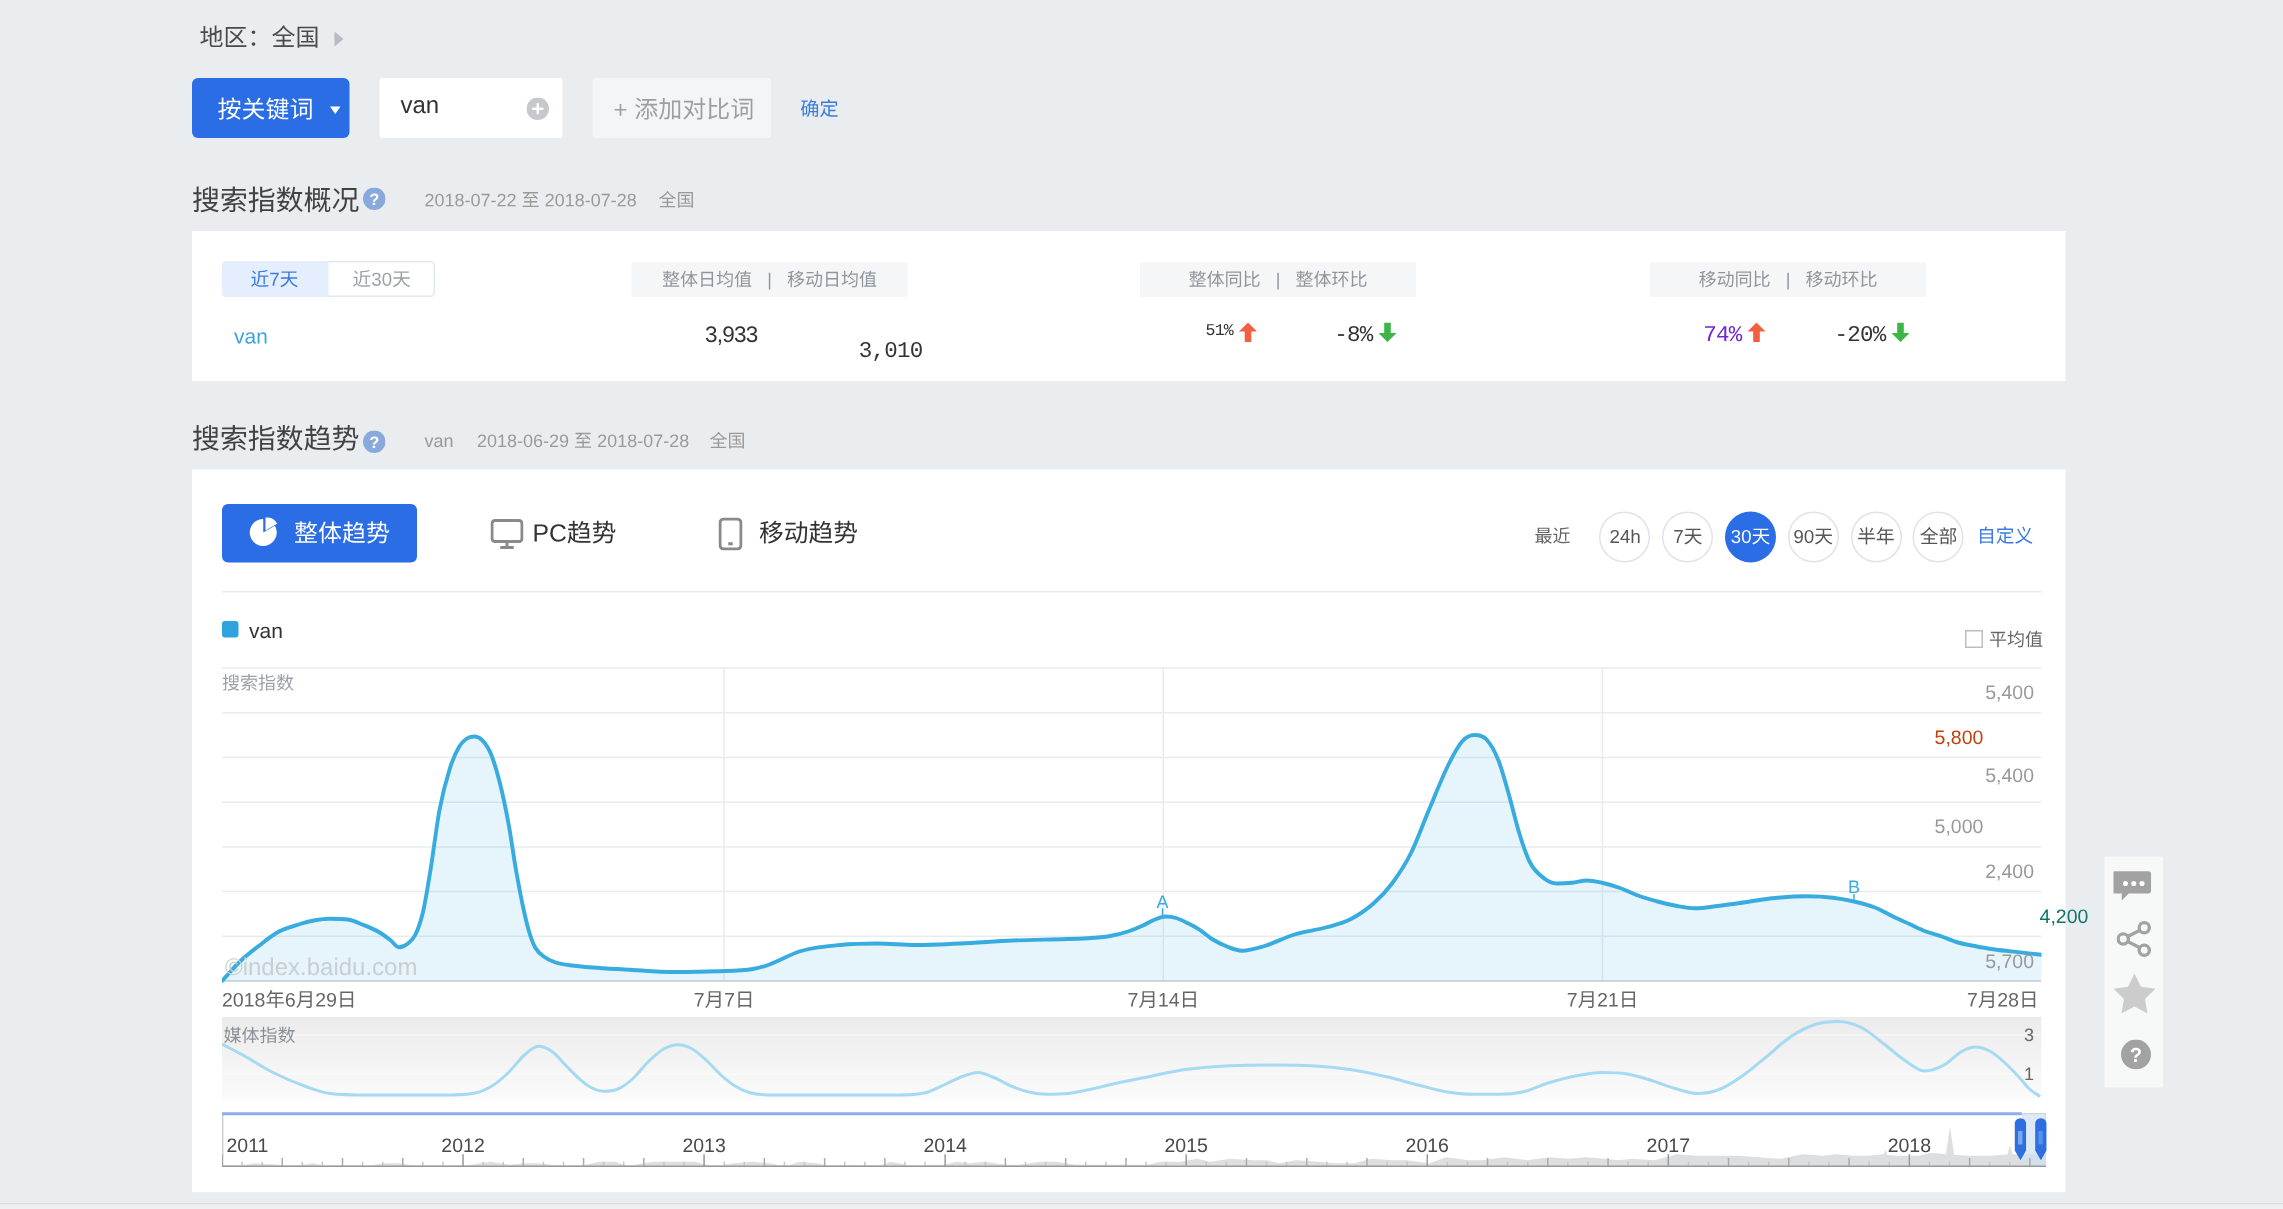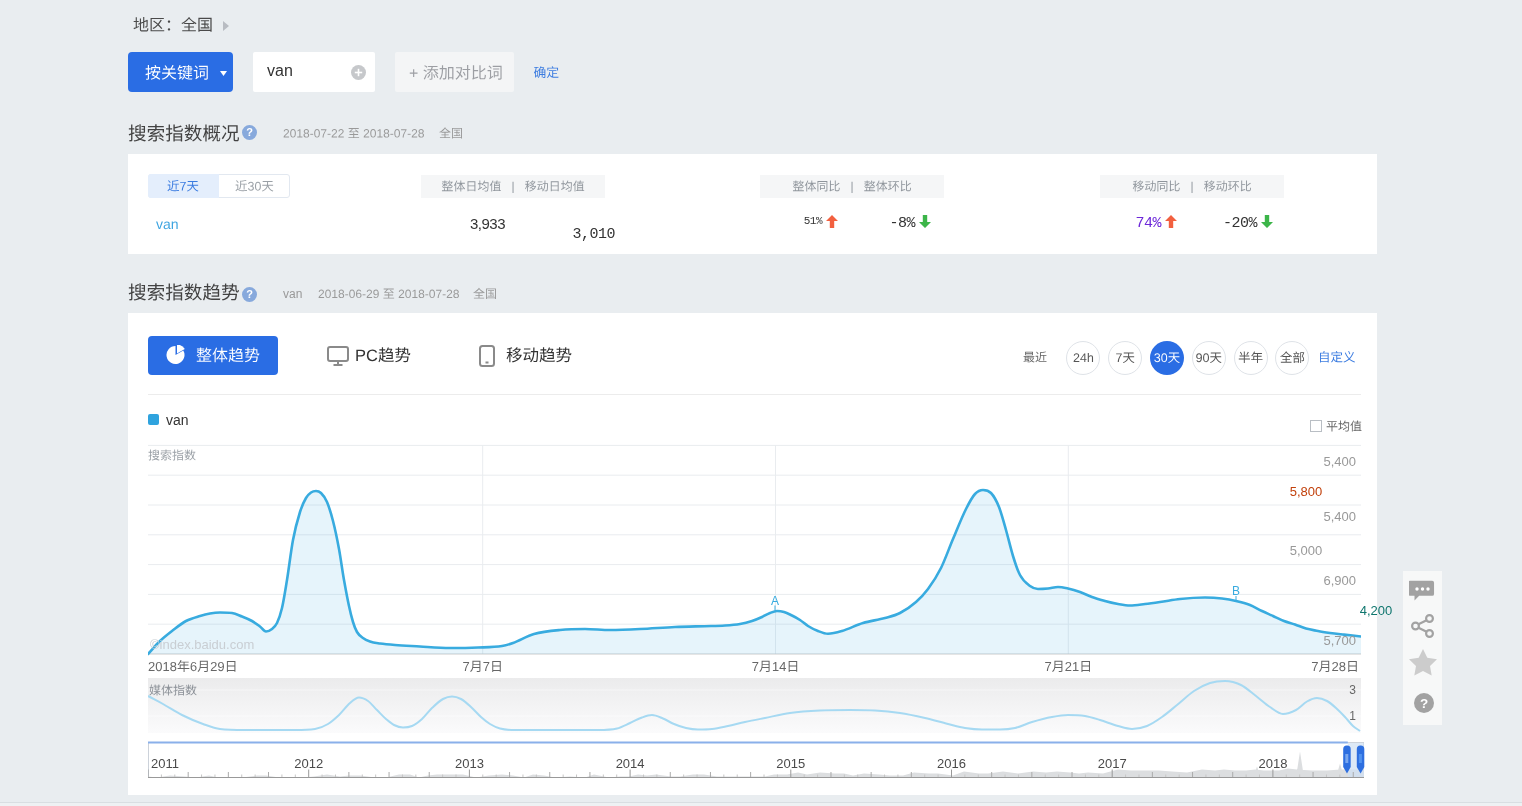--- a/index.html
+++ b/index.html
@@ -91,26 +91,26 @@
     <line x1="627.5" y1="5.4" x2="627.5" y2="214" stroke="#e9ecef" stroke-width="1"></line>
     <line x1="920.3" y1="5.4" x2="920.3" y2="214" stroke="#e9ecef" stroke-width="1"></line>
     <line x1="0" y1="214" x2="1213" y2="214" stroke="#ccc" stroke-width="1"></line>
 <path d="M0 214C4 209.7 8 204.8 12 201C16 197.2 20 194.1 24 191C28.7 187.4 33.3 183.5 38 181C42.7 178.5 47.3 177.4 52 176C55.3 175 58.7 174.1 62 173.5C65.3 172.9 68.7 172.5 72 172.5C76 172.5 80 172.5 84 173C87.3 173.4 90.7 175.2 94 176.5C97.3 177.8 100.7 179.1 104 181C106.7 182.5 109.3 184.5 112 186.5C114 188 116 191.5 118 191.5C120 191.5 122 190.6 124 189C125.7 187.7 127.3 186.5 129 183C130.7 179.5 132.3 175.2 134 168C135.7 160.8 137.3 150.2 139 140C141 127.7 143 110.7 145 100C147.3 87.6 149.7 79.4 152 72C154 65.7 156 61.4 158 58C159.7 55.1 161.3 53.7 163 52.5C164.7 51.3 166.3 51 168 51C169.7 51 171.3 51.4 173 53C175 54.9 177 57.3 179 62C181 66.7 183 73.2 185 81C187 88.8 189 98.1 191 109C192.7 118.1 194.3 130.5 196 140C197.7 149.5 199.3 158.3 201 166C202.3 172.1 203.7 177.7 205 182C206.3 186.3 207.7 189.7 209 192C211 195.5 213 196.5 215 198C217.3 199.8 219.7 200.7 222 201.5C225.3 202.7 228.7 203 232 203.5C237 204.2 242 204.6 247 205C255.3 205.7 263.7 206 272 206.5C282 207.1 292 208 302 208C311.3 208 320.7 207.9 330 207.5C338 207.2 346 207.3 354 206C357.7 205.4 361.3 204.3 365 203C372 200.5 379 196 386 194C394.7 191.5 403.3 190.8 412 190C420.3 189.2 428.7 189 437 189C445.3 189 453.7 190 462 190C472 190 482 189.5 492 189C503.7 188.5 515.3 187.5 527 187C539 186.5 551 186.4 563 186C567.7 185.9 572.3 185.8 577 185.5C582 185.2 587 184.9 592 184C596 183.3 600 182.3 604 181C607.3 179.9 610.7 178.5 614 177C616.7 175.8 619.3 174 622 173C624.3 172.1 626.7 171 629 171C631.3 171 633.7 171.3 636 172C638.7 172.8 641.3 174.2 644 175.5C646.7 176.8 649.3 178.2 652 180C654.7 181.8 657.3 184.3 660 186C663.3 188.1 666.7 189.7 670 191C673.3 192.3 676.7 193.8 680 193.8C684.7 193.8 689.3 192.4 694 191C701 189 708 185.1 715 183C722.3 180.8 729.7 180.1 737 178C742 176.6 747 175.6 752 173C757.3 170.3 762.7 166.7 768 162C772 158.5 776 154.4 780 149C784.3 143.2 788.7 136.7 793 128C797 119.9 801 108.4 805 99C809.3 88.8 813.7 77.6 818 69C821 63 824 57.2 827 54C829.7 51.1 832.3 50 835 50C837.7 50 840.3 50.2 843 53C845.7 55.8 848.3 60.3 851 67C853.3 72.9 855.7 81.8 858 90C860.3 98.2 862.7 108.5 865 116C867.3 123.5 869.7 130.6 872 135C875.3 141.4 878.7 143.5 882 146C884.7 148 887.3 149 890 149C893.3 149 896.7 148.8 900 148.5C903.3 148.2 906.7 147 910 147C913.3 147 916.7 147.8 920 148.5C924 149.4 928 150.6 932 152C936 153.4 940 155.6 944 157C948.3 158.6 952.7 159.8 957 161C961.3 162.2 965.7 163.2 970 164C974 164.7 978 165.5 982 165.5C987 165.5 992 164.6 997 164C1002 163.4 1007 162.7 1012 162C1018.7 161.1 1025.3 159.7 1032 159C1040.3 158.1 1048.7 157.5 1057 157.5C1062.7 157.5 1068.3 157.8 1074 158.5C1078.7 159.1 1083.3 159.9 1088 161C1092.7 162.1 1097.3 163.2 1102 165C1106 166.6 1110 169.1 1114 171C1117.7 172.8 1121.3 174.3 1125 176C1128.7 177.7 1132.3 179.6 1136 181C1139.7 182.4 1143.3 183.2 1147 184.5C1150.7 185.8 1154.3 187.5 1158 188.5C1162 189.6 1166 190.2 1170 191C1174 191.8 1178 192.4 1182 193C1186.7 193.7 1191.3 194.1 1196 194.6C1201.7 195.2 1207.3 195.9 1213 196.5L1213 214L0 214Z" fill="rgba(63,167,223,0.13)"></path>
 <path d="M0 214C4 209.7 8 204.8 12 201C16 197.2 20 194.1 24 191C28.7 187.4 33.3 183.5 38 181C42.7 178.5 47.3 177.4 52 176C55.3 175 58.7 174.1 62 173.5C65.3 172.9 68.7 172.5 72 172.5C76 172.5 80 172.5 84 173C87.3 173.4 90.7 175.2 94 176.5C97.3 177.8 100.7 179.1 104 181C106.7 182.5 109.3 184.5 112 186.5C114 188 116 191.5 118 191.5C120 191.5 122 190.6 124 189C125.7 187.7 127.3 186.5 129 183C130.7 179.5 132.3 175.2 134 168C135.7 160.8 137.3 150.2 139 140C141 127.7 143 110.7 145 100C147.3 87.6 149.7 79.4 152 72C154 65.7 156 61.4 158 58C159.7 55.1 161.3 53.7 163 52.5C164.7 51.3 166.3 51 168 51C169.7 51 171.3 51.4 173 53C175 54.9 177 57.3 179 62C181 66.7 183 73.2 185 81C187 88.8 189 98.1 191 109C192.7 118.1 194.3 130.5 196 140C197.7 149.5 199.3 158.3 201 166C202.3 172.1 203.7 177.7 205 182C206.3 186.3 207.7 189.7 209 192C211 195.5 213 196.5 215 198C217.3 199.8 219.7 200.7 222 201.5C225.3 202.7 228.7 203 232 203.5C237 204.2 242 204.6 247 205C255.3 205.7 263.7 206 272 206.5C282 207.1 292 208 302 208C311.3 208 320.7 207.9 330 207.5C338 207.2 346 207.3 354 206C357.7 205.4 361.3 204.3 365 203C372 200.5 379 196 386 194C394.7 191.5 403.3 190.8 412 190C420.3 189.2 428.7 189 437 189C445.3 189 453.7 190 462 190C472 190 482 189.5 492 189C503.7 188.5 515.3 187.5 527 187C539 186.5 551 186.4 563 186C567.7 185.9 572.3 185.8 577 185.5C582 185.2 587 184.9 592 184C596 183.3 600 182.3 604 181C607.3 179.9 610.7 178.5 614 177C616.7 175.8 619.3 174 622 173C624.3 172.1 626.7 171 629 171C631.3 171 633.7 171.3 636 172C638.7 172.8 641.3 174.2 644 175.5C646.7 176.8 649.3 178.2 652 180C654.7 181.8 657.3 184.3 660 186C663.3 188.1 666.7 189.7 670 191C673.3 192.3 676.7 193.8 680 193.8C684.7 193.8 689.3 192.4 694 191C701 189 708 185.1 715 183C722.3 180.8 729.7 180.1 737 178C742 176.6 747 175.6 752 173C757.3 170.3 762.7 166.7 768 162C772 158.5 776 154.4 780 149C784.3 143.2 788.7 136.7 793 128C797 119.9 801 108.4 805 99C809.3 88.8 813.7 77.6 818 69C821 63 824 57.2 827 54C829.7 51.1 832.3 50 835 50C837.7 50 840.3 50.2 843 53C845.7 55.8 848.3 60.3 851 67C853.3 72.9 855.7 81.8 858 90C860.3 98.2 862.7 108.5 865 116C867.3 123.5 869.7 130.6 872 135C875.3 141.4 878.7 143.5 882 146C884.7 148 887.3 149 890 149C893.3 149 896.7 148.8 900 148.5C903.3 148.2 906.7 147 910 147C913.3 147 916.7 147.8 920 148.5C924 149.4 928 150.6 932 152C936 153.4 940 155.6 944 157C948.3 158.6 952.7 159.8 957 161C961.3 162.2 965.7 163.2 970 164C974 164.7 978 165.5 982 165.5C987 165.5 992 164.6 997 164C1002 163.4 1007 162.7 1012 162C1018.7 161.1 1025.3 159.7 1032 159C1040.3 158.1 1048.7 157.5 1057 157.5C1062.7 157.5 1068.3 157.8 1074 158.5C1078.7 159.1 1083.3 159.9 1088 161C1092.7 162.1 1097.3 163.2 1102 165C1106 166.6 1110 169.1 1114 171C1117.7 172.8 1121.3 174.3 1125 176C1128.7 177.7 1132.3 179.6 1136 181C1139.7 182.4 1143.3 183.2 1147 184.5C1150.7 185.8 1154.3 187.5 1158 188.5C1162 189.6 1166 190.2 1170 191C1174 191.8 1178 192.4 1182 193C1186.7 193.7 1191.3 194.1 1196 194.6C1201.7 195.2 1207.3 195.9 1213 196.5" fill="none" stroke="#38abdf" stroke-width="2.6" stroke-linejoin="round" stroke-linecap="round"></path>
 <text x="627" y="165" text-anchor="middle" font-family="Liberation Sans" font-size="12" fill="#38abdf">A</text>
 <line x1="627" y1="165.5" x2="627" y2="170.5" stroke="#38abdf"></line>
 <text x="1088" y="155" text-anchor="middle" font-family="Liberation Sans" font-size="12" fill="#38abdf">B</text>
 <line x1="1088" y1="156" x2="1088" y2="160.5" stroke="#38abdf"></line>
 </svg>
-<div style="position:absolute;left:150px;top:637px;font-size:13px;color:#c9ced3">©index.baidu.com</div>
+<div style="position:absolute;left:150px;top:637px;font-size:16px;color:#c9ced3">©index.baidu.com</div>
 <div style="position:absolute;left:1256px;top:454px;width:100px;text-align:right;font-size:13px;color:#999">5,400</div>
 <div style="position:absolute;left:1256px;top:483.8px;width:100px;text-align:center;font-size:13px;color:#c2410c">5,800</div>
 <div style="position:absolute;left:1256px;top:509px;width:100px;text-align:right;font-size:13px;color:#999">5,400</div>
 <div style="position:absolute;left:1256px;top:543.4px;width:100px;text-align:center;font-size:13px;color:#999">5,000</div>
-<div style="position:absolute;left:1256px;top:573.2px;width:100px;text-align:right;font-size:13px;color:#999">6,900</div>
+<div style="position:absolute;left:1256px;top:573.2px;width:100px;text-align:right;font-size:13px;color:#999">2,400</div>
 <div style="position:absolute;left:1326px;top:603px;width:100px;text-align:center;font-size:13px;color:#0f766e">4,200</div>
 <div style="position:absolute;left:1256px;top:632.8px;width:100px;text-align:right;font-size:13px;color:#999">5,700</div>
 <svg style="position:absolute;left:148px;top:678px" width="1213" height="55">
 <defs>
       <linearGradient id="mg" x1="0" y1="0" x2="0" y2="1">
         <stop offset="0" stop-color="#ebebec"></stop>
         <stop offset="1" stop-color="#fbfbfc"></stop>
       </linearGradient>
     </defs>
 <rect x="0" y="0" width="1213" height="55" fill="url(#mg)"></rect>

